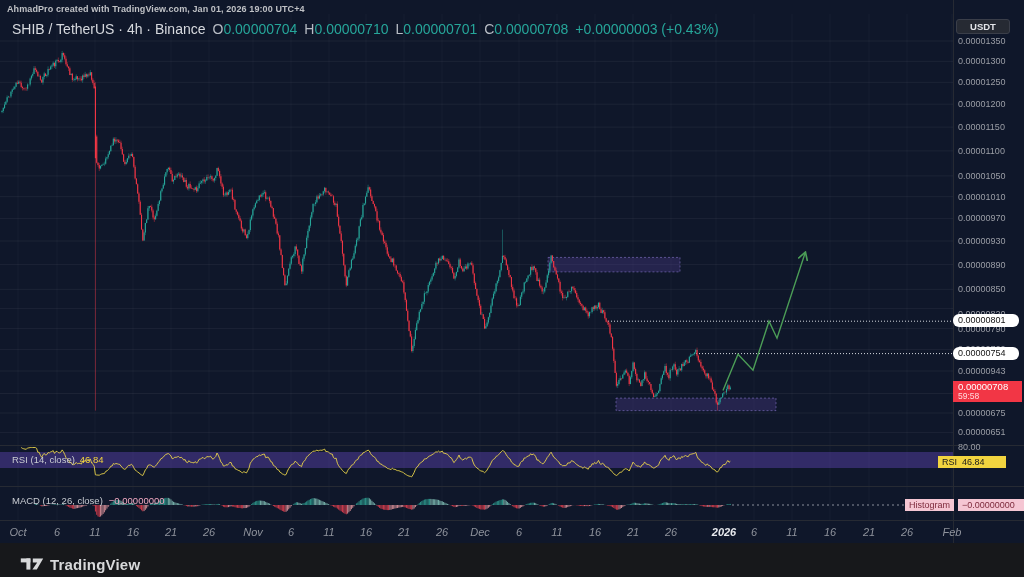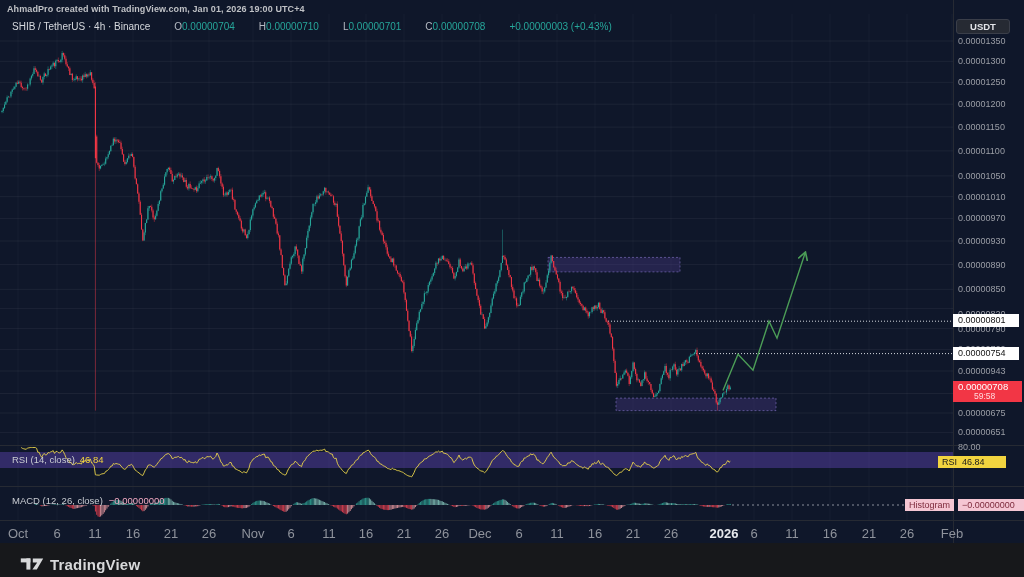--- a/index.html
+++ b/index.html
@@ -1,35 +1,35 @@
 <!DOCTYPE html>
 <html><head>
 <meta charset="utf-8">
 <style>
   html,body{margin:0;padding:0;background:#000;}
   #app{position:relative;width:1024px;height:577px;background:#0f172a;overflow:hidden;
        font-family:"Liberation Sans",sans-serif;-webkit-font-smoothing:antialiased;}
   #chart-svg{position:absolute;left:0;top:0;z-index:1;}
   .abs{position:absolute;z-index:3;}
   #attribution{left:7px;top:4px;font-size:9px;font-weight:700;color:#bfc1c5;letter-spacing:.1px;}
-  #legend{left:12px;top:21px;font-size:10px;color:#d6d9de;display:flex;gap:24px;align-items:center;}
+  #legend{left:12px;top:21px;font-size:14px;color:#d6d9de;display:flex;gap:7px;align-items:center;}
   #legend .ohlc-letter{color:#b7bcc4;}
   #legend .ohlc-val{color:#26a69a;}
   #legend .chg{color:#26a69a;}
   #usdt-pill{left:956px;top:19px;width:52px;height:13px;background:#262a33;border:1px solid #3a3e49;
              border-radius:3px;color:#e3e5e9;font-size:9.5px;font-weight:700;text-align:center;line-height:13px;}
   .price-tick{left:958px;width:64px;font-size:9px;color:#9b9ea6;z-index:2;}
-  .time-tick{top:526px;font-size:13px;color:#8f939c;transform:translateX(-50%);z-index:2;}
+  .time-tick{top:526px;font-size:11px;color:#8f939c;transform:translateX(-50%);z-index:2;font-style:italic;}
   .time-tick.hl{color:#e8eaee;font-weight:700;}
   .lvl-box{left:953px;width:66px;height:13px;background:#fff;color:#111;font-size:9px;
-           line-height:13px;padding-left:5px;box-sizing:border-box;z-index:4;}
+           line-height:13px;padding-left:5px;box-sizing:border-box;z-index:4;border-radius:6px;}
   #last-price-box{left:953px;width:69px;height:21px;background:#f23645;color:#fff;z-index:4;
                   padding:1px 0 0 5px;box-sizing:border-box;}
   #last-price-box .lp{font-size:9.5px;line-height:10px;}
-  #last-price-box .cd{font-size:8.5px;line-height:9px;color:#ffd9dd;margin-left:16px;}
+  #last-price-box .cd{font-size:8.5px;line-height:9px;color:#ffd9dd;}
   #rsi-scale-tick{left:958px;top:442px;font-size:9px;color:#9b9ea6;}
   #rsi-legend{left:12px;top:454px;font-size:9.5px;color:#c9ccd2;z-index:3;}
   #rsi-legend .val{color:#f2d43f;margin-left:5px;}
   .badge{font-size:9px;height:12px;line-height:12px;padding:0 4px;z-index:4;}
   #rsi-badge{left:938px;top:456px;background:#f2d43f;color:#1a1a1a;}
   #rsi-val-badge{left:958px;top:456px;background:#f2d43f;color:#1a1a1a;width:40px;}
   #macd-legend{left:12px;top:495px;font-size:9.5px;color:#c9ccd2;z-index:3;}
   #macd-legend .val{color:#f0a8c0;margin-left:6px;}
   #hist-badge{left:905px;top:499px;background:#f5c6d3;color:#7e2a3c;}
   #hist-val-badge{left:958px;top:499px;background:#f5c6d3;color:#7e2a3c;width:58px;}

